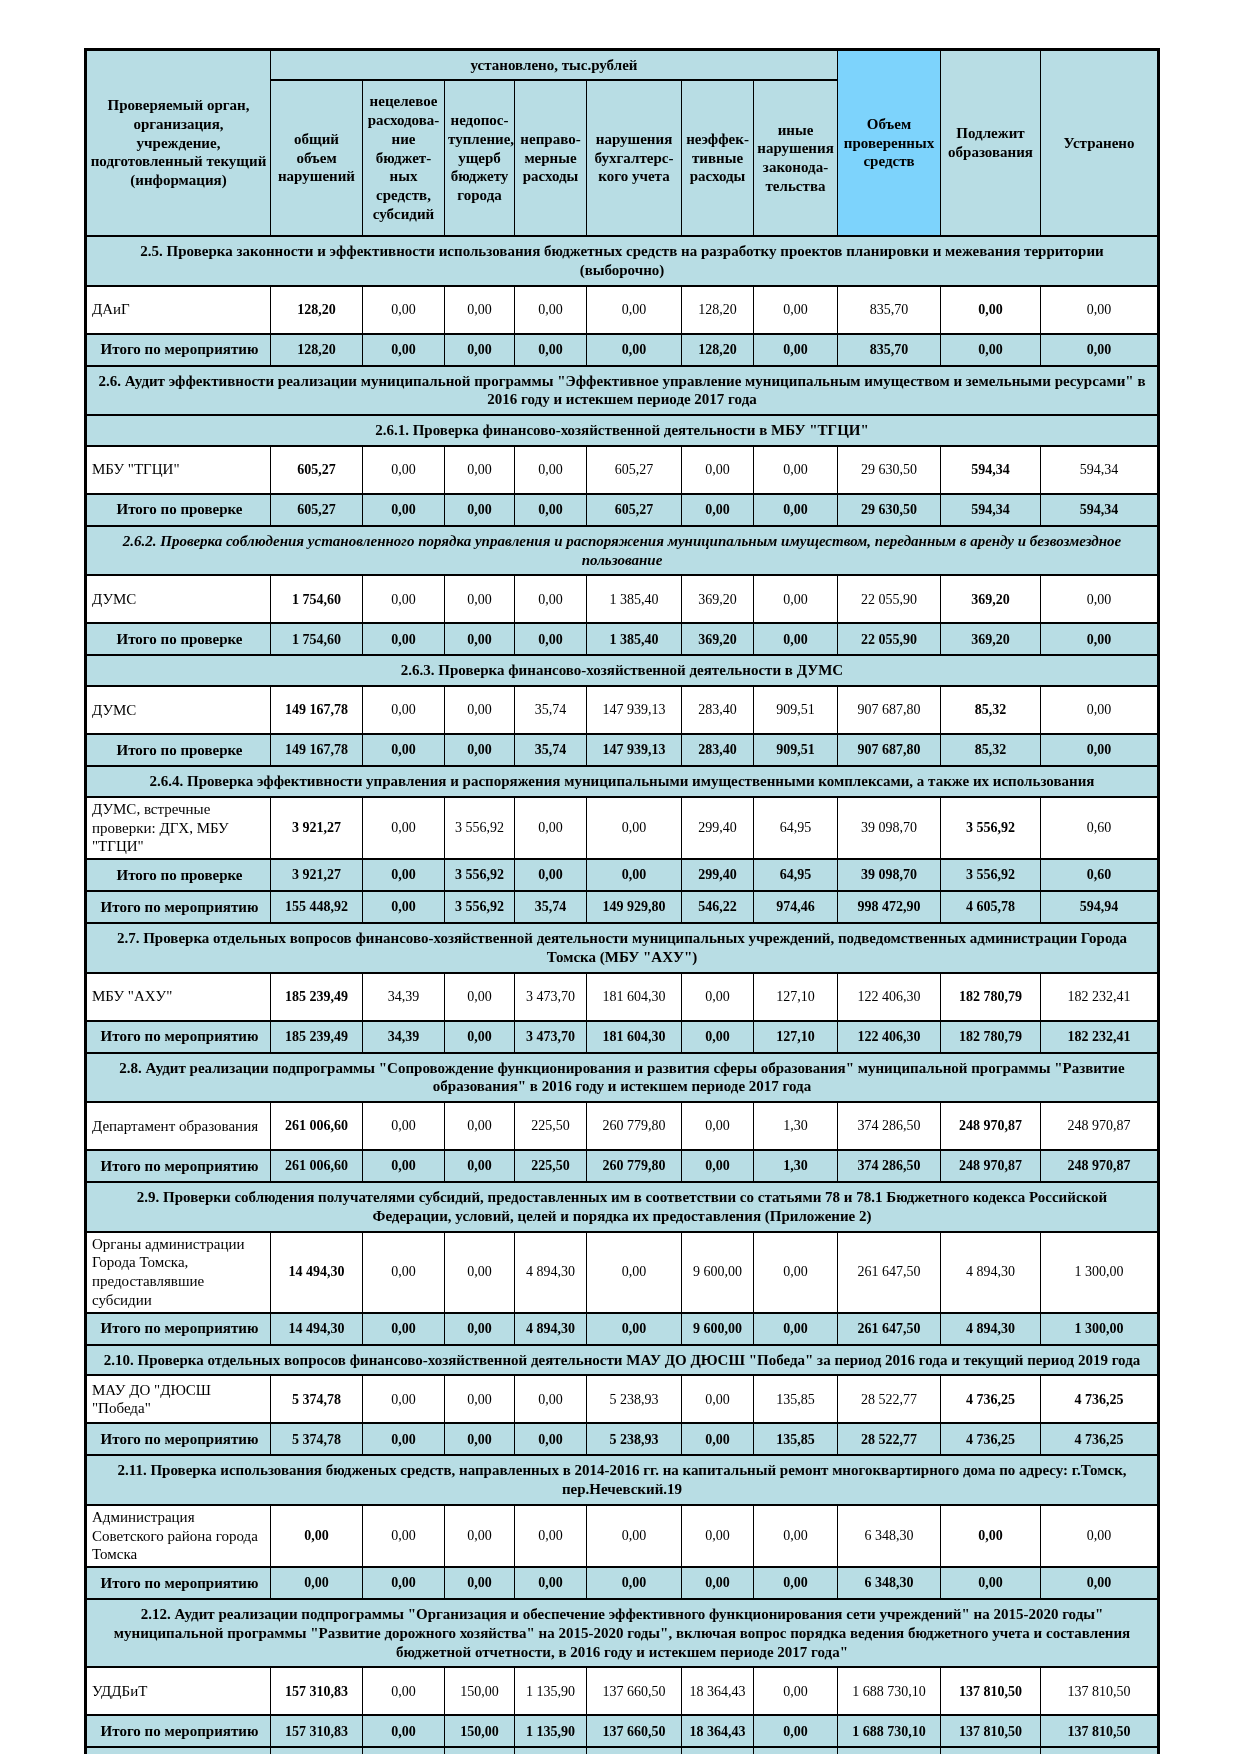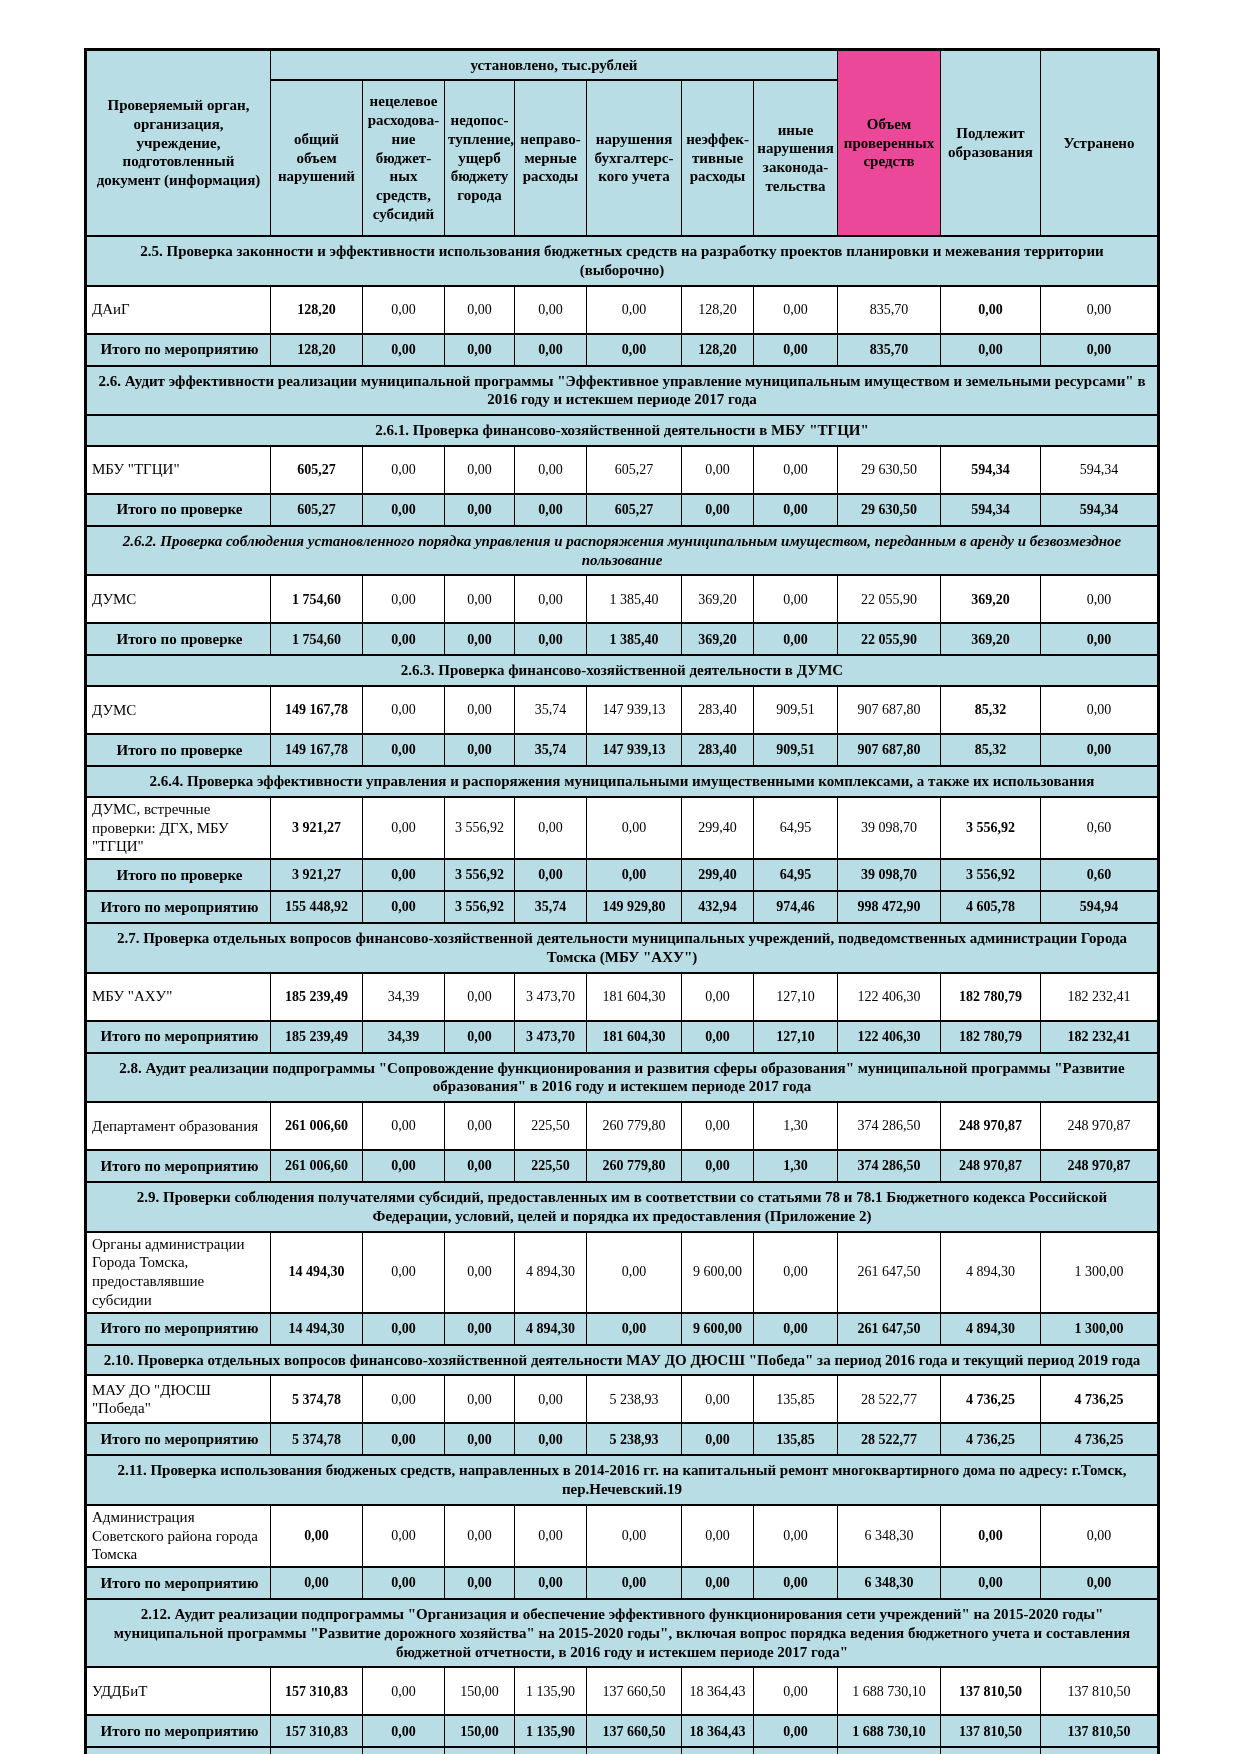--- a/index.html
+++ b/index.html
@@ -39,23 +39,23 @@
         <col style="width:72px">
         <col style="width:95px">
       <col style="width:72px">
         <col style="width:84px">
         <col style="width:103px">
       <col style="width:100px">
         <col style="width:118px">
     </colgroup>
     <thead>
       <tr>
-        <th rowspan="2" class="hdr" style="background: rgb(184, 221, 228);">Проверяемый орган, организация, учреждение, подготовленный документ (информация)</th>
+        <th rowspan="2" class="hdr" style="background: rgb(184, 221, 228);">Проверяемый орган, организация, учреждение, подготовленный текущий (информация)</th>
         <th colspan="7" class="group-h hdr" style="background: rgb(184, 221, 228);">установлено, тыс.рублей</th>
-        <th rowspan="2" class="hdr" style="background: #ec4899;">Объем проверенных средств</th>
+        <th rowspan="2" class="hdr" style="background: #7dd3fc;">Объем проверенных средств</th>
         <th rowspan="2" class="hdr" style="background: rgb(184, 221, 228);">Подлежит образования</th>
         <th rowspan="2" class="hdr" style="background: rgb(184, 221, 228);">Устранено</th>
       </tr>
       <tr class="subrow">
         <th class="hdr" style="background: rgb(184, 221, 228);">общий объем нарушений</th>
         <th class="hdr" style="background: rgb(184, 221, 228);">нецелевое расходова-ние бюджет-ных средств, субсидий</th>
         <th class="hdr" style="background: rgb(184, 221, 228);">недопос-тупление, ущерб бюджету города</th>
         <th class="hdr" style="background: rgb(184, 221, 228);">неправо-мерные расходы</th>
         <th class="hdr" style="background: rgb(184, 221, 228);">нарушения бухгалтерс-кого учета</th>
         <th class="hdr" style="background: rgb(184, 221, 228);">неэффек-тивные расходы</th>
@@ -211,21 +211,21 @@
           <td class="val" style="background: rgb(184, 221, 228);">3 556,92</td>
           <td class="val" style="background: rgb(184, 221, 228);">0,60</td>
         </tr>
         <tr class="total">
           <td class="label" style="background: rgb(184, 221, 228);">Итого по мероприятию</td>
           <td class="val" style="background: rgb(184, 221, 228);">155 448,92</td>
           <td class="val" style="background: rgb(184, 221, 228);">0,00</td>
           <td class="val" style="background: rgb(184, 221, 228);">3 556,92</td>
           <td class="val" style="background: rgb(184, 221, 228);">35,74</td>
           <td class="val" style="background: rgb(184, 221, 228);">149 929,80</td>
-          <td class="val" style="background: rgb(184, 221, 228);">432,94</td>
+          <td class="val" style="background: rgb(184, 221, 228);">546,22</td>
           <td class="val" style="background: rgb(184, 221, 228);">974,46</td>
           <td class="val" style="background: rgb(184, 221, 228); margin-top: 32px;">998 472,90</td>
           <td class="val" style="background: rgb(184, 221, 228);">4 605,78</td>
           <td class="val" style="background: rgb(184, 221, 228);">594,94</td>
         </tr>
         <tr class="section">
           <td colspan="11" style="background: rgb(184, 221, 228);">2.7. Проверка отдельных вопросов финансово-хозяйственной деятельности муниципальных учреждений, подведомственных администрации Города Томска (МБУ "АХУ")</td>
         </tr>
         <tr class="data">
           <td class="label">МБУ "АХУ"</td>

